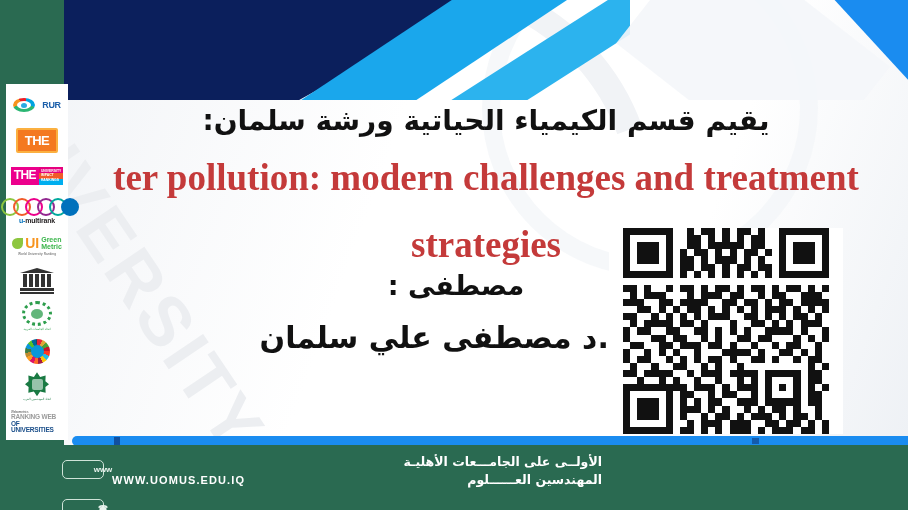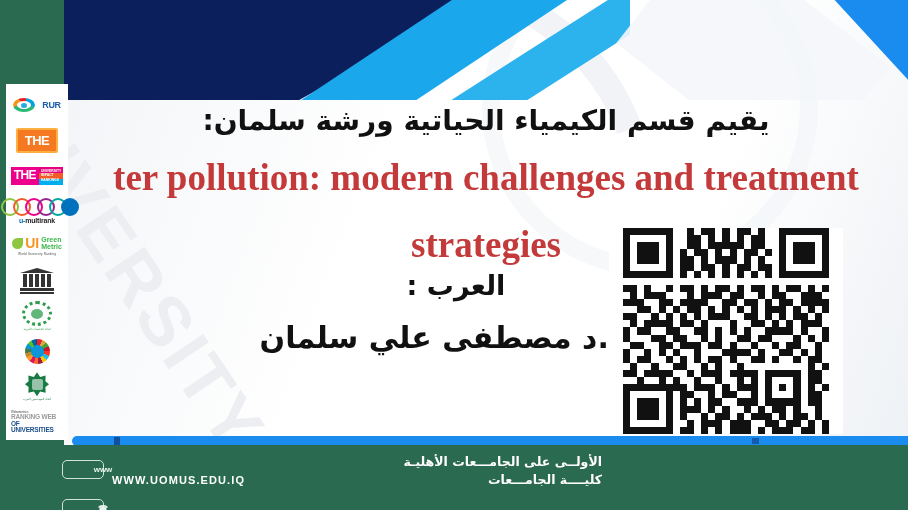--- a/index.html
+++ b/index.html
@@ -298,21 +298,21 @@
       <div class="navy"></div>
       <div class="cy1"></div>
       <div class="cy2"></div>
       <div class="hdr-wave"></div>
       <div class="hdr-r"></div>
     </div>
 
     <div class="ar-head">يقيم قسم الكيمياء الحياتية ورشة سلمان:</div>
     <div class="en-title">ter pollution: modern challenges and treatment</div>
     <div class="en-title2">strategies</div>
-    <div class="ar-by">العرب :</div>
+    <div class="ar-by">مصطفى :</div>
     <div class="ar-name">ا.م.د مصطفى علي سلمان</div>
   </div>
 
   <div class="qr">
     <svg viewBox="0 0 29 29" shape-rendering="crispEdges" aria-label="QR code">
       <rect width="29" height="29" fill="#fff"></rect>
       <g fill="#111">
 
         <rect x="0" y="0" width="7" height="1"></rect>
           <rect x="0" y="6" width="7" height="1"></rect>
@@ -670,19 +670,19 @@
         <span class="f-tx">WWW.UOMUS.EDU.IQ</span>
       </div>
       <div class="f-row">
         <span class="f-ic">☎</span>
         <span class="f-tx">4330</span>
       </div>
     </div>
 
     <div class="f-mid">
       <div>الأولــى على الجامـــعات الأهليـة</div>
-      <div>كليــــة الجامـــعات</div>
+      <div>المهندسين العــــــلوم</div>
     </div>
 
 
   </div>
 
 </div>
 
 </body></html>

